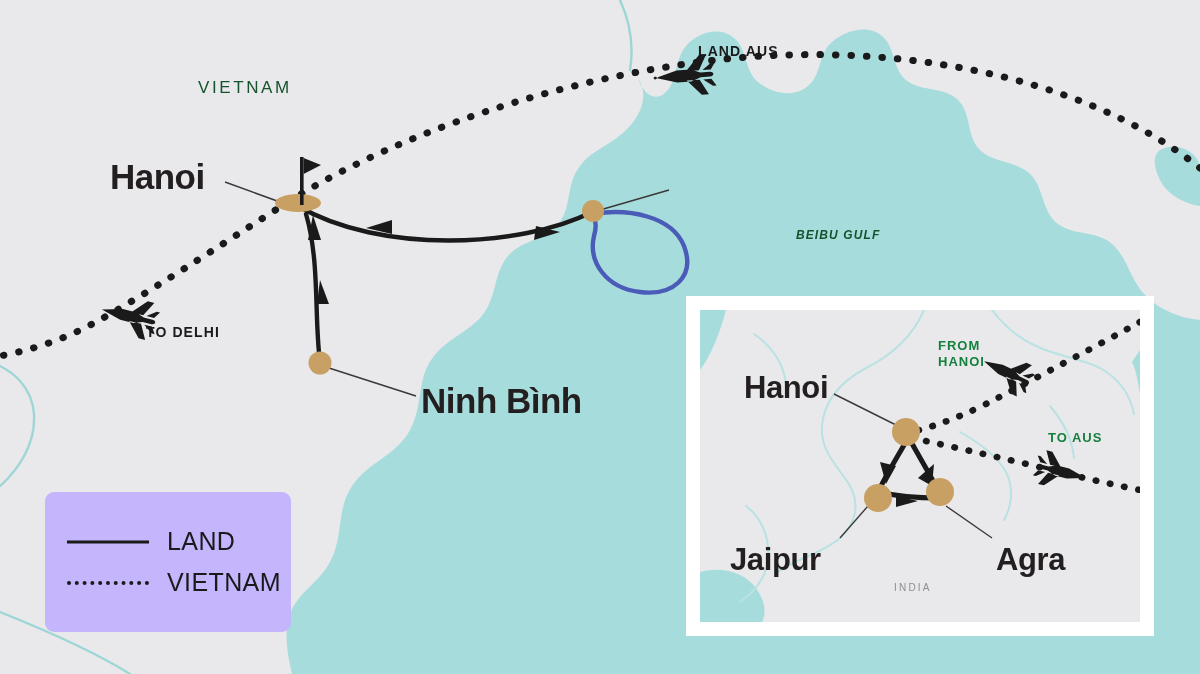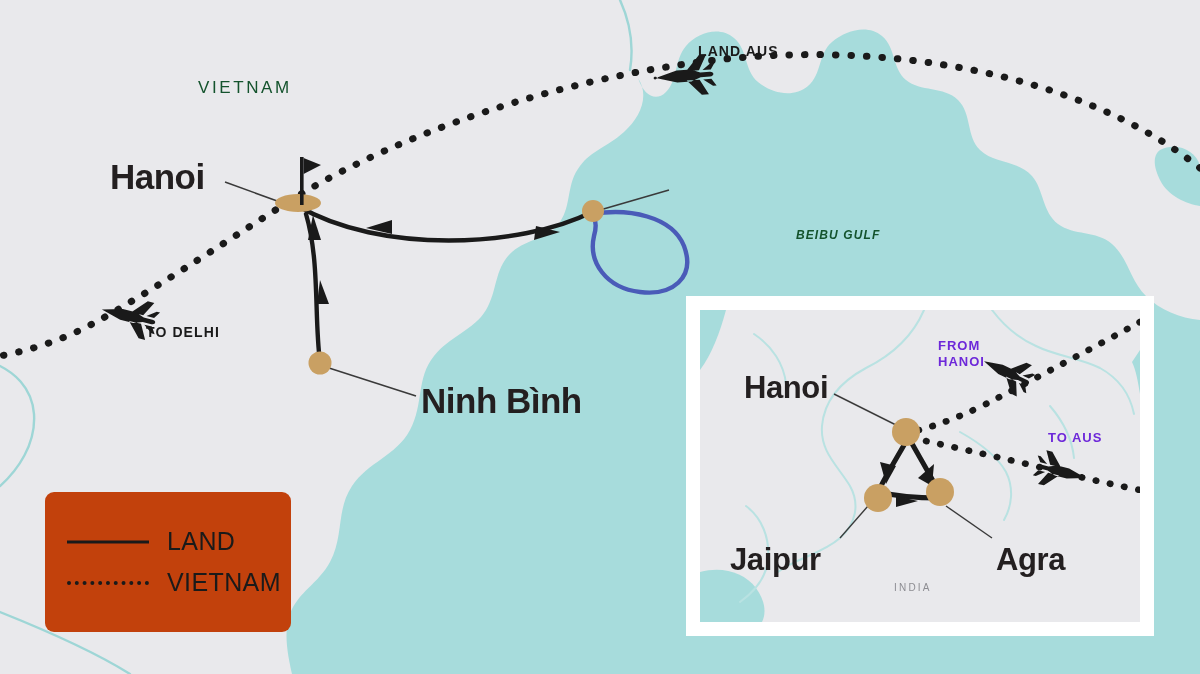--- a/index.html
+++ b/index.html
@@ -22,42 +22,42 @@
   .sea-label{
     color:#14532d;font-size:12px;letter-spacing:1.1px;font-style:italic;font-weight:700;
   }
   .flight-tag{
     color:#1a1a1a;font-size:14px;letter-spacing:1.1px;font-weight:700;line-height:1.15;
   }
 
   
   #legend{
     position:absolute;left:45px;top:492px;width:246px;height:140px;
-    background:#c2410c;border-radius:9px;
+    background:#c4b5fd;border-radius:9px;
     display:flex;flex-direction:column;justify-content:center;
     padding-left:22px;box-sizing:border-box;gap:11px;
   }
   .legend-row{display:flex;align-items:center;gap:18px;height:30px;}
   .legend-swatch{width:82px;height:14px;position:relative;flex:none;}
   .legend-swatch i{position:absolute;left:0;right:0;top:50%;transform:translateY(-50%);display:block;}
   .sw-land i{border-top:3px solid #1a1a1a;}
   .sw-flight i{border-top:4px dotted #1a1a1a;}
   .sw-boat i{border-top:4px solid #4a5bb8;}
   .legend-text{font-size:25px;color:#1a1a1a;letter-spacing:0.4px;font-weight:400;}
 
   
   #inset{
     position:absolute;left:686px;top:296px;width:468px;height:340px;
     background:#ffffff;box-sizing:border-box;padding:14px;
   }
   #inset-inner{position:relative;width:100%;height:100%;background:#e9e9ec;overflow:hidden;}
   #inset-svg{position:absolute;inset:0;}
   .inset-city{font-size:31px;font-weight:700;color:#231f20;letter-spacing:-0.4px;}
   .inset-country{color:#8d8d92;font-size:10px;letter-spacing:2.2px;}
-  .inset-tag{color:#6d28d9;font-size:13px;letter-spacing:1px;font-weight:700;line-height:1.2;}
+  .inset-tag{color:#15803d;font-size:13px;letter-spacing:1px;font-weight:700;line-height:1.2;}
 </style>
 </head>
 <body>
 
 <div id="map-root">
 
   <svg id="map-svg" width="1200" height="674" viewBox="0 0 1200 674">
 
     <rect x="0" y="0" width="1200" height="674" fill="#e9e9ec"></rect>
 

